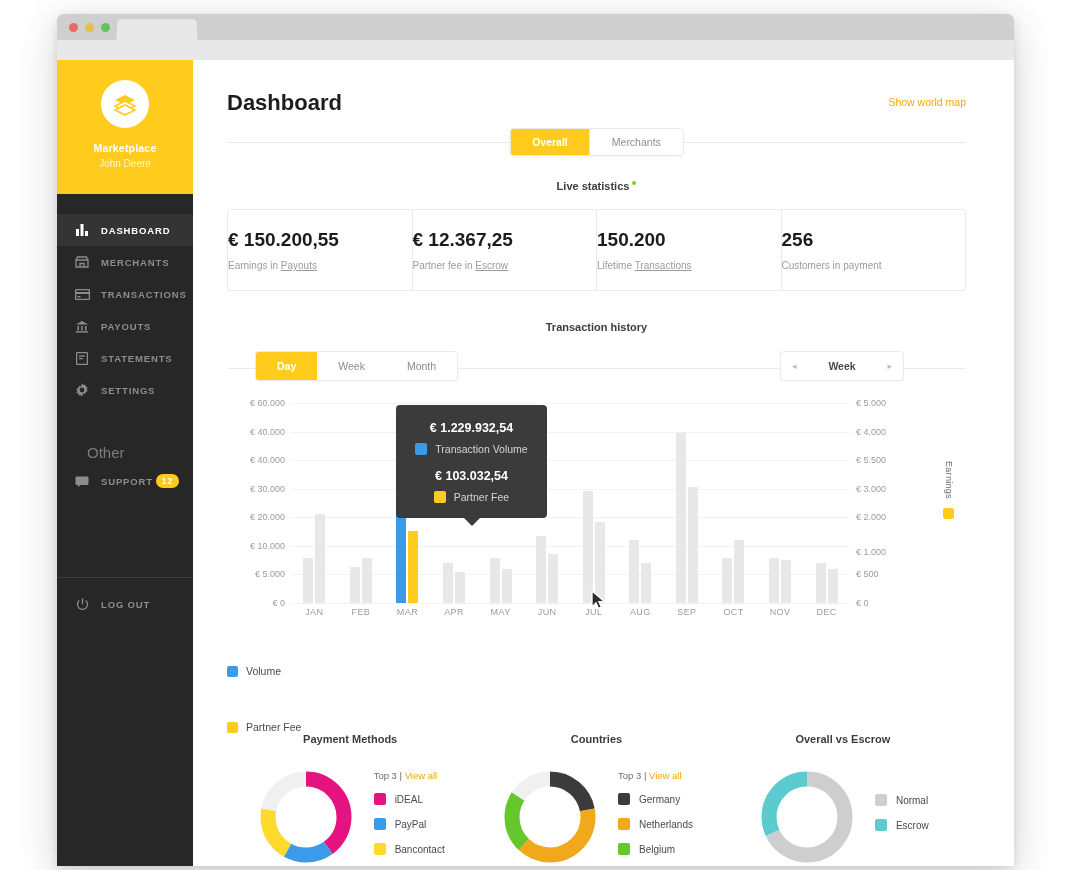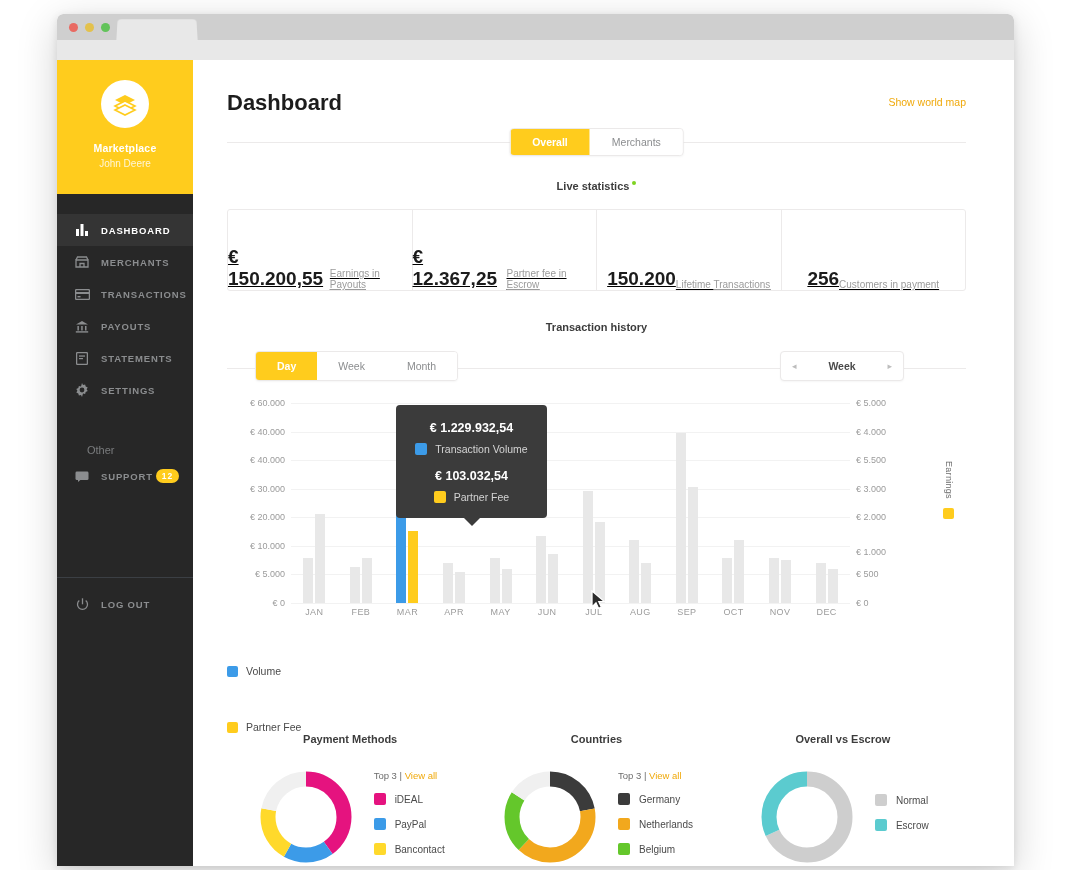--- a/index.html
+++ b/index.html
@@ -64,21 +64,21 @@
     cursor: pointer;
   }
   .nav-item.active { background: #343434; color: #ffffff; }
   .nav-ico {
     width: 16px; height: 14px; margin-right: 11px;
     display: flex; align-items: center; justify-content: center;
   }
   .nav-ico svg { display: block; }
 
   .other-label {
-    margin-top: 38px; padding-left: 30px; font-size: 11px; color: #7a7c7e;
+    margin-top: 38px; padding-left: 30px; font-size: 15px; color: #7a7c7e;
   }
   .badge {
     margin-left: auto; margin-right: 14px;
     background: #FFCC1D; color: #fff; font-size: 8.5px; font-weight: bold;
     border-radius: 9px; padding: 2px 6px; min-width: 19px; text-align: center;
   }
   .sb-divider {
     position: absolute; left: 0; right: 0; top: 517px; height: 1px;
     background: #3b3f44;
   }
@@ -127,24 +127,23 @@
     display: inline-block; width: 4px; height: 4px; border-radius: 50%;
     background: #7ED321; vertical-align: super; margin-left: 3px;
   }
 
   
   .stats {
     margin-top: 17px; border: 1px solid #eceaea; border-radius: 3px;
     display: flex; height: 82px;
   }
   .stat {
-    flex: 1; display: flex; flex-direction: row;
-    align-items: flex-end; justify-content: center;
+    flex: 1; display: flex; flex-direction: column;
+    align-items: flex-start; justify-content: center;
     border-right: 1px solid #eceaea;
-    text-decoration: underline;
   }
   .stat:last-child { border-right: none; }
   .stat-val { font-size: 19px; font-weight: bold; color: #1c1c1c; }
   .stat-lbl { font-size: 10px; color: #9b9b9b; margin-top: 9px; }
   .stat-lbl u { text-decoration: underline; }
 
   
   .th-title { text-align: center; font-size: 11px; color: #3c3c3c; margin-top: 30px; font-weight: 600; }
 
   .th-controls { position: relative; height: 36px; margin-top: 18px; }

